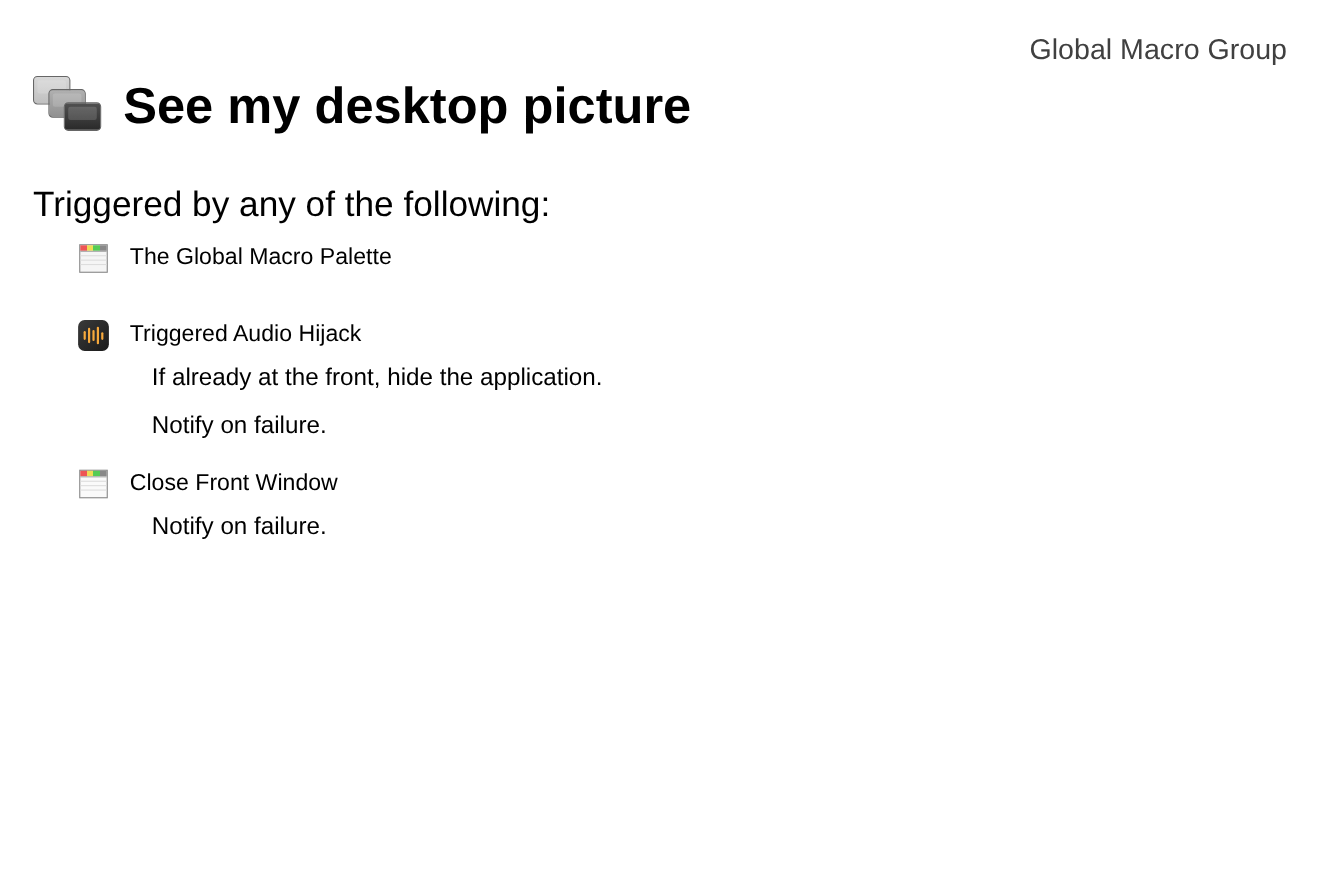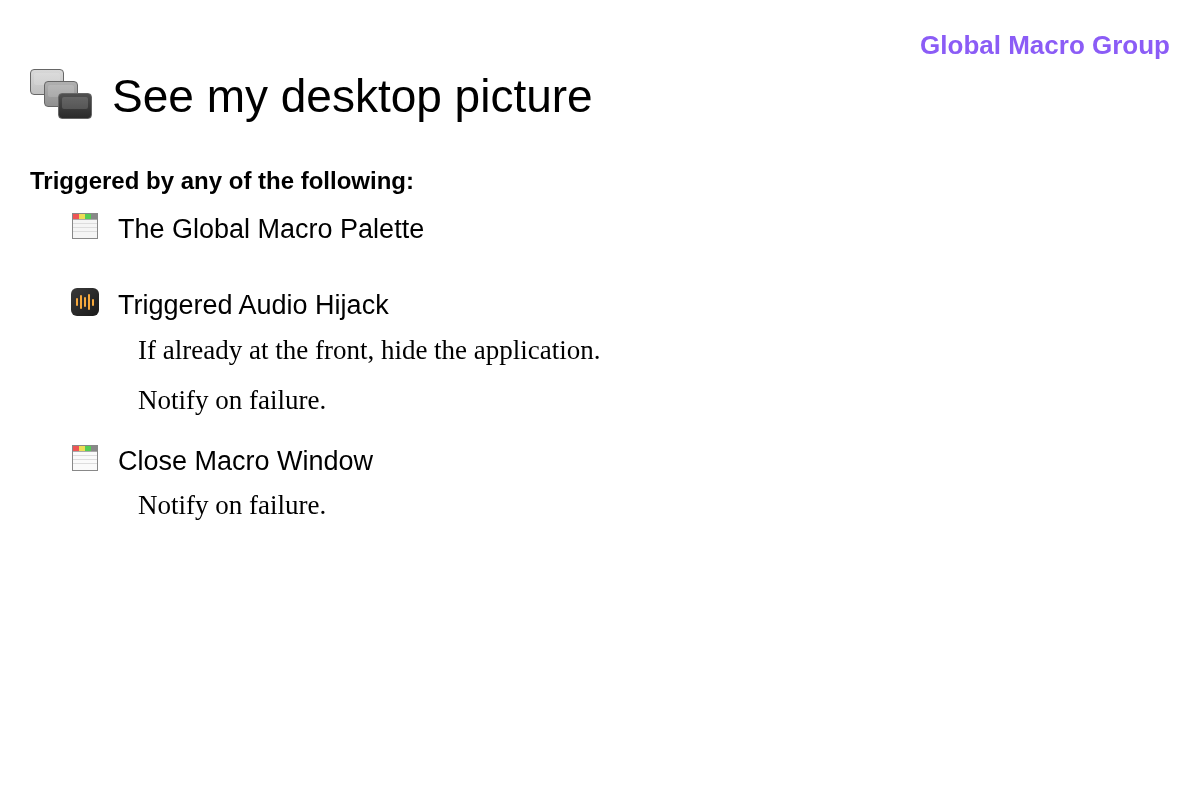--- a/index.html
+++ b/index.html
@@ -10,23 +10,23 @@
     body {
       font-family: "Lucida Grande", "Helvetica Neue", Helvetica, Arial, sans-serif;
       background: #ffffff;
       width: 1204px;
       height: 810px;
       padding: 30px 30px 30px 30px;
       color: #000;
     }
     .header-group {
       text-align: right;
-      color: #8b5cf6;
+      color: #404040;
       font-size: 26px;
-      font-weight: 700;
+      font-weight: 400;
       margin-bottom: 8px;
       padding-right: 4px;
     }
     .title-row {
       display: flex;
       align-items: center;
       gap: 18px;
       margin-bottom: 44px;
     }
     .macro-icon {
@@ -66,25 +66,25 @@
       position: absolute;
       left: 3px;
       right: 3px;
       top: 3px;
       bottom: 9px;
       background: rgba(255,255,255,0.15);
       border-radius: 2px;
     }
     .title-text {
       font-size: 46px;
-      font-weight: 400;
+      font-weight: 700;
     }
     .section-heading {
-      font-size: 24px;
-      font-weight: 700;
+      font-size: 32px;
+      font-weight: 400;
       margin-bottom: 16px;
     }
     .item-row {
       display: flex;
       align-items: flex-start;
       margin-left: 40px;
       margin-bottom: 8px;
     }
     .item-icon {
       width: 30px;
@@ -173,31 +173,30 @@
       position: relative;
     }
     .hide-icon::before {
       content: '';
       position: absolute;
       left: 4px; right: 4px; top: 4px; bottom: 4px;
       border: 1px solid #d8d8d8;
       border-radius: 2px;
     }
     .item-text {
-      font-size: 27px;
+      font-size: 21px;
       font-weight: 400;
       line-height: 1.35;
     }
     .detail-text {
-      font-size: 27px;
+      font-size: 22px;
       font-weight: 400;
       margin-left: 108px;
       margin-bottom: 14px;
       line-height: 1.35;
-      font-family: Liberation Serif, serif;
     }
     .section-gap {
       margin-bottom: 40px;
     }
     .action-block {
       margin-bottom: 24px;
     }
     .inline-app {
       display: inline-flex;
       align-items: center;
@@ -257,18 +256,18 @@
   <div class="action-block">
     <div class="item-row">
       <div class="item-icon">
         <div class="window-row-icon">
           <div class="palette-top"></div>
           <div class="palette-line"></div>
           <div class="palette-line"></div>
           <div class="palette-line"></div>
         </div>
       </div>
-      <div class="item-text">Close Macro Window</div>
+      <div class="item-text">Close Front Window</div>
     </div>
     <div class="detail-text">Notify on failure.</div>
   </div>
 
 </div>
 
 </body></html>

